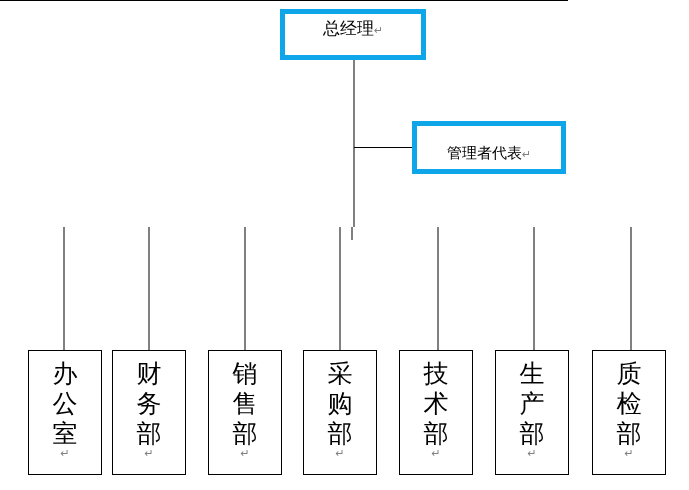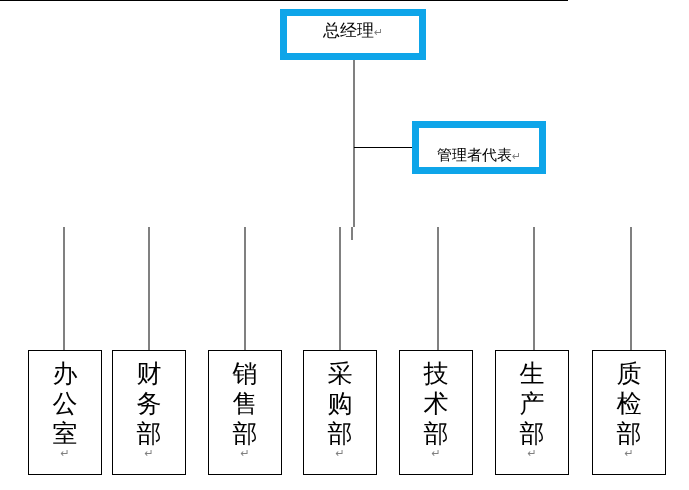--- a/index.html
+++ b/index.html
@@ -14,21 +14,21 @@
     position: relative;
     width: 689px;
     height: 490px;
     background: #ffffff;
     overflow: hidden;
   }
   
   .node-box {
     position: absolute;
     box-sizing: border-box;
-    border: 7px solid #0ea5e9;
+    border: 5px solid #0ea5e9;
     background: #ffffff;
   }
   .node-label {
     color: #000000;
     white-space: nowrap;
   }
   
   #box-gm {
     left: 280px;
     top: 9px;
@@ -39,21 +39,21 @@
     display: block;
     text-align: center;
     font-size: 17px;
     line-height: 22px;
     padding-top: 4px;
   }
   
   #box-mr {
     left: 412px;
     top: 121px;
-    width: 134px;
+    width: 154px;
     height: 53px;
   }
   #box-mr .node-label {
     display: block;
     text-align: center;
     font-size: 15px;
     line-height: 53px;
   }
   
   .dept-box {

